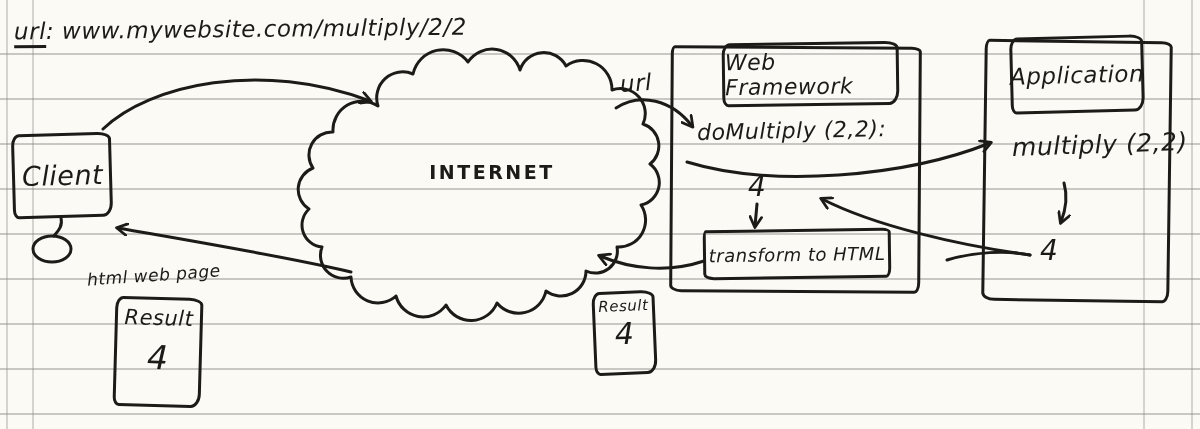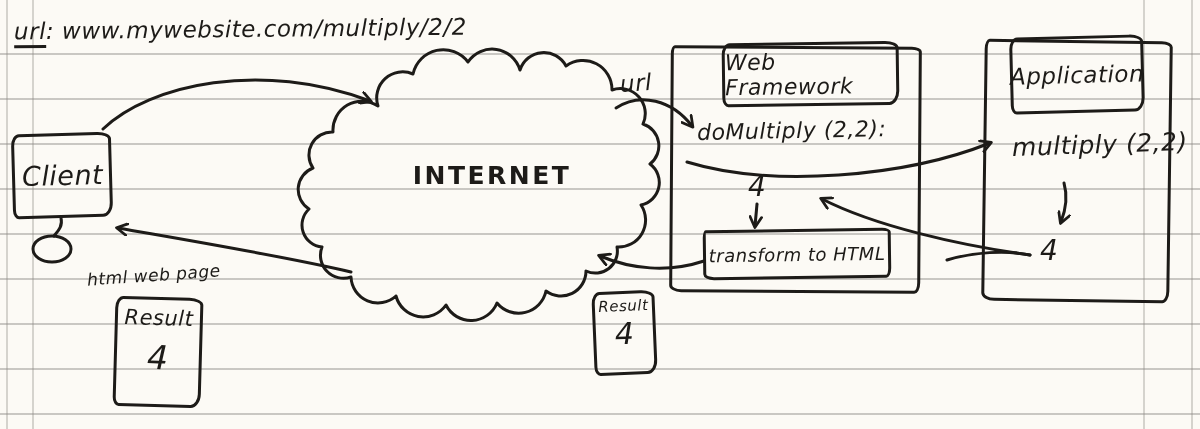--- a/index.html
+++ b/index.html
@@ -33,21 +33,21 @@
     background:transparent;
     box-sizing:border-box;
   }
   
   .url-note{left:14px;top:16px;font-size:23px;transform:rotate(-.6deg);}
   .url-note .u{border-bottom:3px solid var(--ink);padding-bottom:1px;}
   
   .box-client{left:12px;top:133px;width:100px;height:85px;transform:rotate(-1.6deg);
     display:flex;align-items:center;padding-left:7px;font-size:27px;}
   
-  .lbl-internet{left:412px;top:161px;width:160px;text-align:center;font-size:25px;letter-spacing:2.5px;font-weight:600;}
+  .lbl-internet{left:412px;top:161px;width:160px;text-align:center;font-size:19px;letter-spacing:2.5px;font-weight:600;}
   
   .lbl-url{left:620px;top:70px;font-size:23px;transform:rotate(-4deg);}
   
   .box-fw{left:670px;top:46px;width:251px;height:247px;transform:rotate(.4deg);
     border-radius:4px 10px 6px 12px / 9px 5px 11px 7px;}
   .box-fw-title{left:722px;top:42px;width:177px;height:64px;transform:rotate(-.8deg);
     display:flex;align-items:center;justify-content:center;font-size:22px;}
   .lbl-domultiply{left:697px;top:118px;font-size:22px;transform:rotate(-1.2deg);}
   .lbl-fw-value{left:748px;top:170px;font-size:28px;}
   .box-transform{left:703px;top:229px;width:188px;height:50px;transform:rotate(-.8deg);

